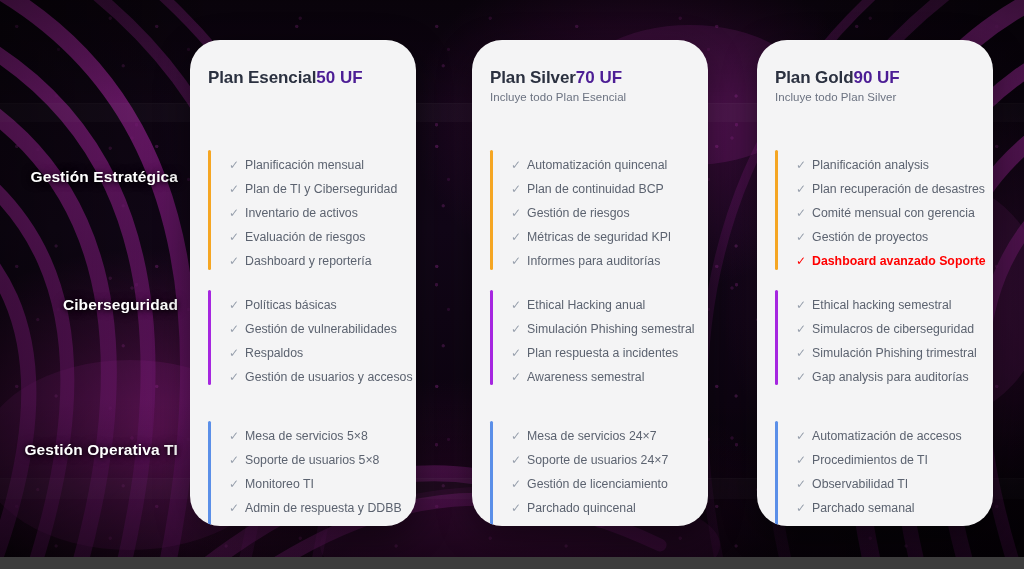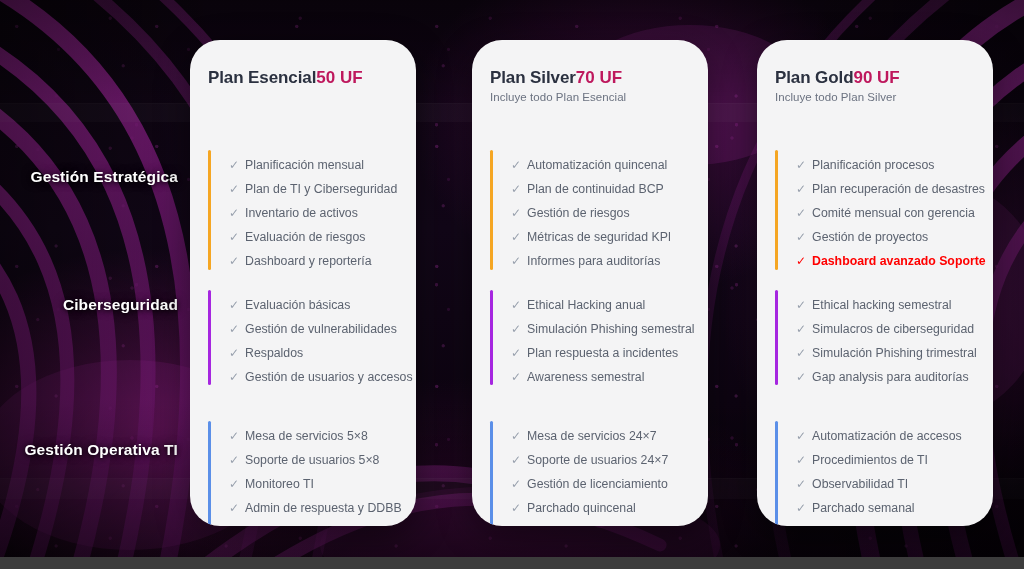--- a/index.html
+++ b/index.html
@@ -77,21 +77,21 @@
     box-shadow:0 10px 34px rgba(0,0,0,.45);
     overflow:hidden;
   }
   #card-0{left:190px;width:226px;}
   #card-1{left:472px;width:236px;}
   #card-2{left:757px;width:236px;}
 
   .card-head{position:absolute;left:0;right:0;top:0;padding:28px 18px 0 18px;box-sizing:border-box;}
   .head-row{display:flex;align-items:baseline;justify-content:flex-start;}
   .plan-name{font-size:17px;font-weight:bold;color:#2b3140;letter-spacing:-.1px;white-space:nowrap;}
-  .plan-price{font-size:17px;font-weight:bold;color:#be185d;white-space:nowrap;}
+  .plan-price{font-size:17px;font-weight:bold;color:#4c1d95;white-space:nowrap;}
   .plan-sub{font-size:11.5px;color:#6b7280;margin-top:3px;letter-spacing:.05px;}
 
   .group{position:absolute;left:18px;right:10px;display:flex;}
   .accent{width:3px;border-radius:2px;flex:0 0 3px;}
   .items{margin-left:18px;flex:1;}
   .item{
     font-size:12.3px;color:#5c6370;line-height:1;
     display:flex;align-items:flex-start;white-space:nowrap;
   }
   .item + .item{margin-top:11.5px;}
@@ -209,21 +209,21 @@
             <span class="chk">✓</span>
             <span>Dashboard y reportería</span>
           </div>
         </div>
       </div>
       <div class="group" style="top: 250px;">
         <div class="accent" style="background: rgb(166, 38, 224); height: 95px;"></div>
         <div class="items" style="margin-top: 9px;">
           <div class="item">
             <span class="chk">✓</span>
-            <span>Evaluación básicas</span>
+            <span>Políticas básicas</span>
           </div>
           <div class="item">
             <span class="chk">✓</span>
             <span>Gestión de vulnerabilidades</span>
           </div>
           <div class="item">
             <span class="chk">✓</span>
             <span>Respaldos</span>
           </div>
           <div class="item">
@@ -336,21 +336,21 @@
           <div class="plan-name">Plan Gold</div>
           <div class="plan-price">90 UF</div>
         </div>
         <div class="plan-sub">Incluye todo Plan Silver</div>
       </div>
       <div class="group" style="top: 110px;">
         <div class="accent" style="background: rgb(245, 166, 35); height: 120px;"></div>
         <div class="items" style="margin-top: 9px;">
           <div class="item">
             <span class="chk">✓</span>
-            <span>Planificación procesos</span>
+            <span>Planificación analysis</span>
           </div>
           <div class="item">
             <span class="chk">✓</span>
             <span>Plan recuperación de desastres</span>
           </div>
           <div class="item">
             <span class="chk">✓</span>
             <span>Comité mensual con gerencia</span>
           </div>
           <div class="item">

